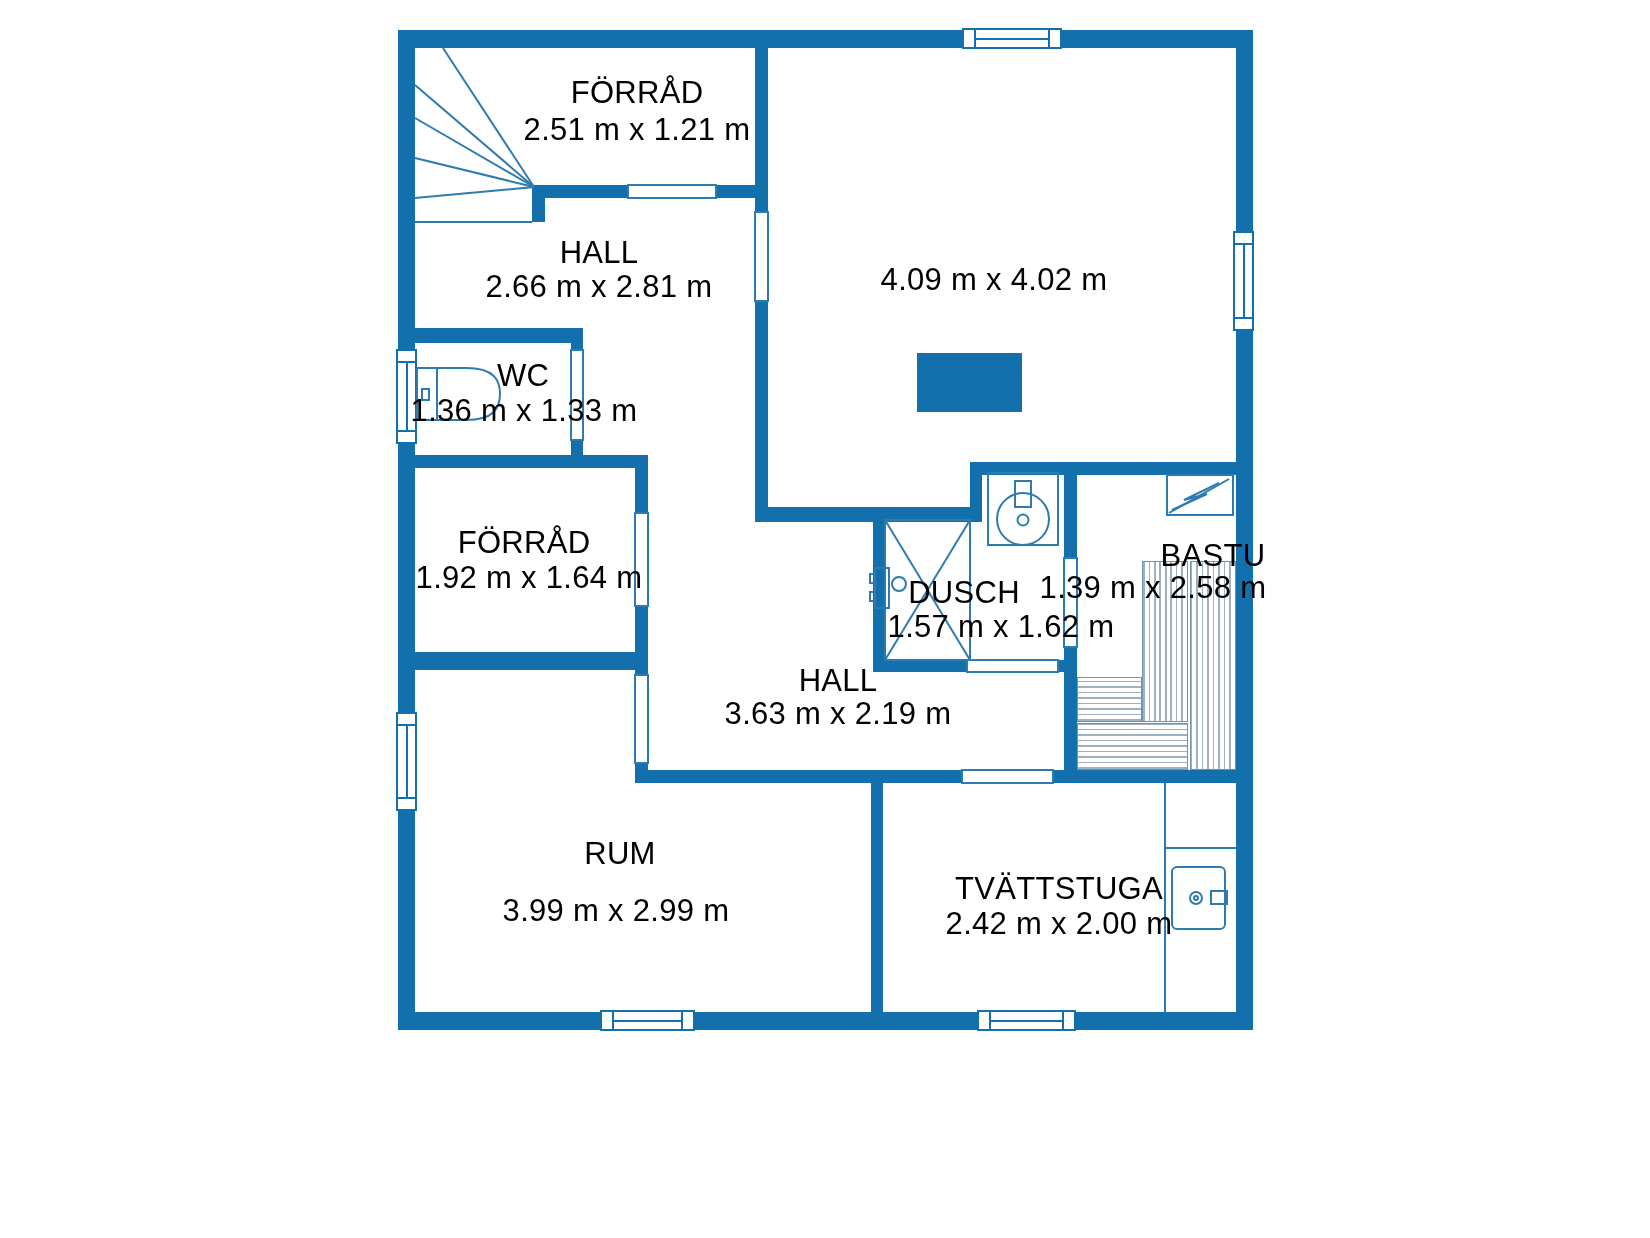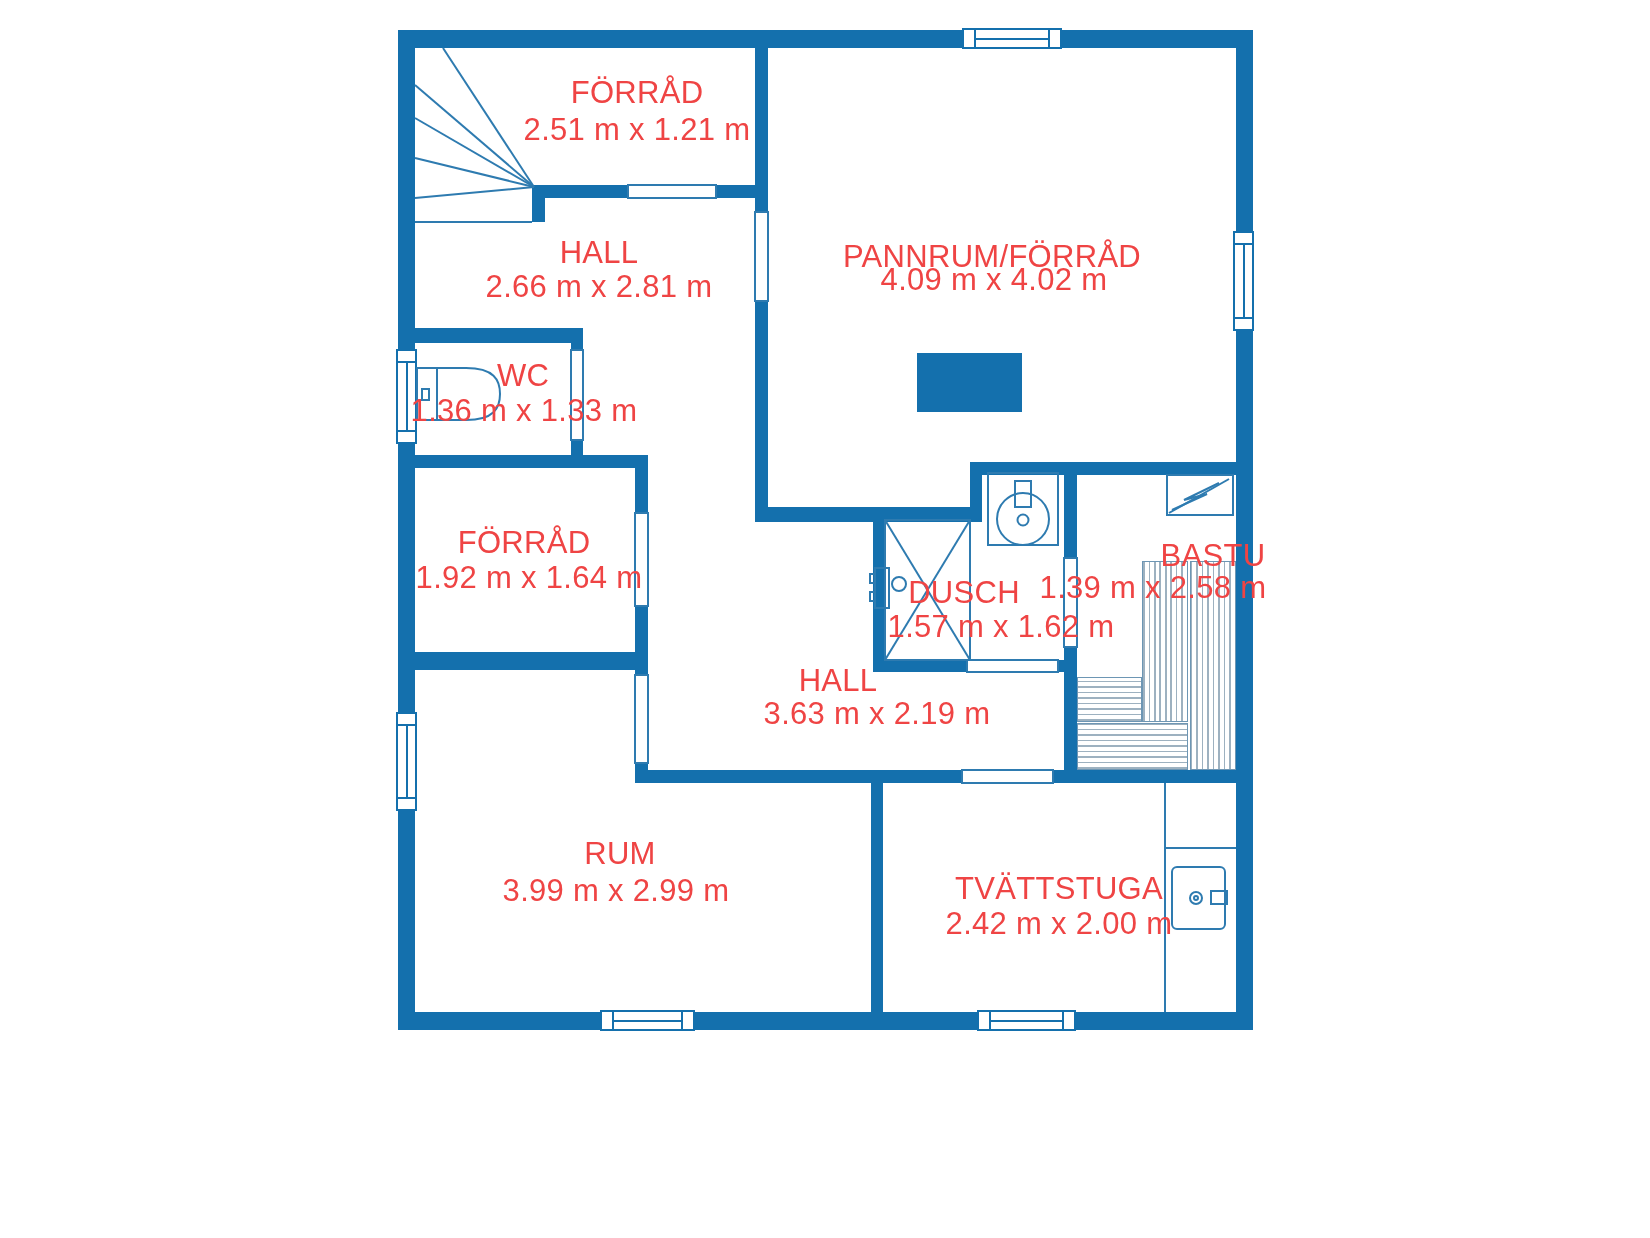--- a/index.html
+++ b/index.html
@@ -13,21 +13,21 @@
   .win.h .e2{right:10px;top:0;bottom:0;width:2px;}
   .win.h .mid{left:12px;right:12px;top:50%;height:2px;margin-top:-1px;}
   .win.v .e1{top:10px;left:0;right:0;height:2px;}
   .win.v .e2{bottom:10px;left:0;right:0;height:2px;}
   .win.v .mid{top:12px;bottom:12px;left:50%;width:2px;margin-left:-1px;}
   .tline{position:absolute;background:#2e7bb0;}
   .bench{position:absolute;border:1.5px solid #6d96b4;box-sizing:border-box;background:#fff;}
   .bench.v{background:repeating-linear-gradient(90deg,#9db1c0 0 1.5px,#ffffff 1.5px 5.5px);}
   .bench.hz{background:repeating-linear-gradient(0deg,#9db1c0 0 1.5px,#ffffff 1.5px 5.5px);}
   .boiler{position:absolute;background:#1470ad;}
-  .lbl{position:absolute;transform:translate(-50%,-50%);font-size:31px;color:#ef4444;
+  .lbl{position:absolute;transform:translate(-50%,-50%);font-size:31px;color:#000000;
        white-space:nowrap;letter-spacing:0.3px;}
   svg.icons{position:absolute;left:0;top:0;pointer-events:none;}
   svg.icons *{stroke:#2e7bb0;fill:none;stroke-width:2;}
 </style>
 </head>
 <body>
 
 <div id="stage">
 
   <div class="w" style="left:398px;top:30px;width:855px;height:18px"></div>
@@ -164,35 +164,34 @@
 
   <div class="lbl" style="left:637px;top:93px">FÖRRÅD</div>
   <div class="lbl" style="left:637px;top:130px">2.51 m x 1.21 m</div>
 
   <div class="lbl" style="left:599px;top:253px">HALL</div>
   <div class="lbl" style="left:599px;top:287px">2.66 m x 2.81 m</div>
 
   <div class="lbl" style="left:523px;top:376px">WC</div>
   <div class="lbl" style="left:524px;top:411px">1.36 m x 1.33 m</div>
 
-  <div class="lbl" style="left:992px;top:257px">PANNRUM/FÖRRÅD</div>
   <div class="lbl" style="left:994px;top:280px">4.09 m x 4.02 m</div>
 
   <div class="lbl" style="left:524px;top:543px">FÖRRÅD</div>
   <div class="lbl" style="left:529px;top:578px">1.92 m x 1.64 m</div>
 
   <div class="lbl" style="left:964px;top:593px">DUSCH</div>
   <div class="lbl" style="left:1001px;top:627px">1.57 m x 1.62 m</div>
 
   <div class="lbl" style="left:1213px;top:556px">BASTU</div>
   <div class="lbl" style="left:1153px;top:588px">1.39 m x 2.58 m</div>
 
   <div class="lbl" style="left:838px;top:681px">HALL</div>
-  <div class="lbl" style="left:877px;top:714px">3.63 m x 2.19 m</div>
+  <div class="lbl" style="left:838px;top:714px">3.63 m x 2.19 m</div>
 
   <div class="lbl" style="left:620px;top:854px">RUM</div>
-  <div class="lbl" style="left:616px;top:891px">3.99 m x 2.99 m</div>
+  <div class="lbl" style="left:616px;top:911px">3.99 m x 2.99 m</div>
 
   <div class="lbl" style="left:1059px;top:889px">TVÄTTSTUGA</div>
   <div class="lbl" style="left:1059px;top:924px">2.42 m x 2.00 m</div>
 
 
 </div>
 
 </body></html>

